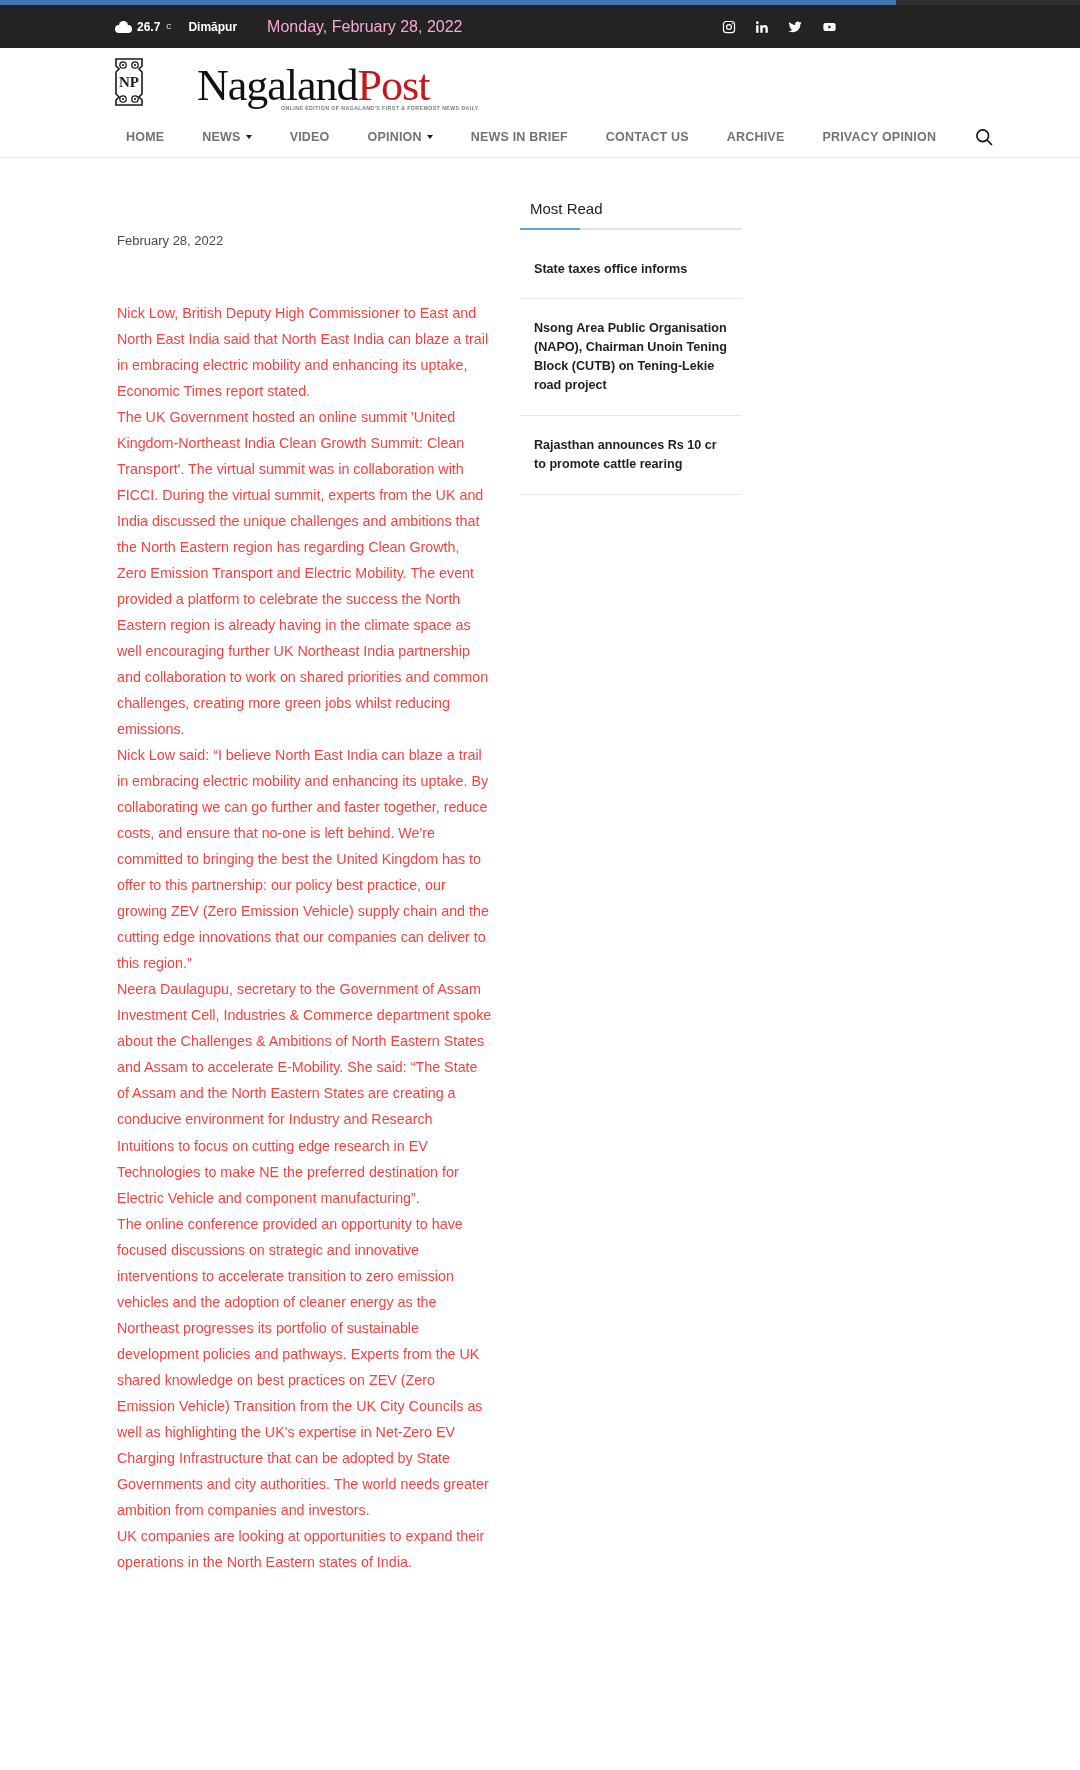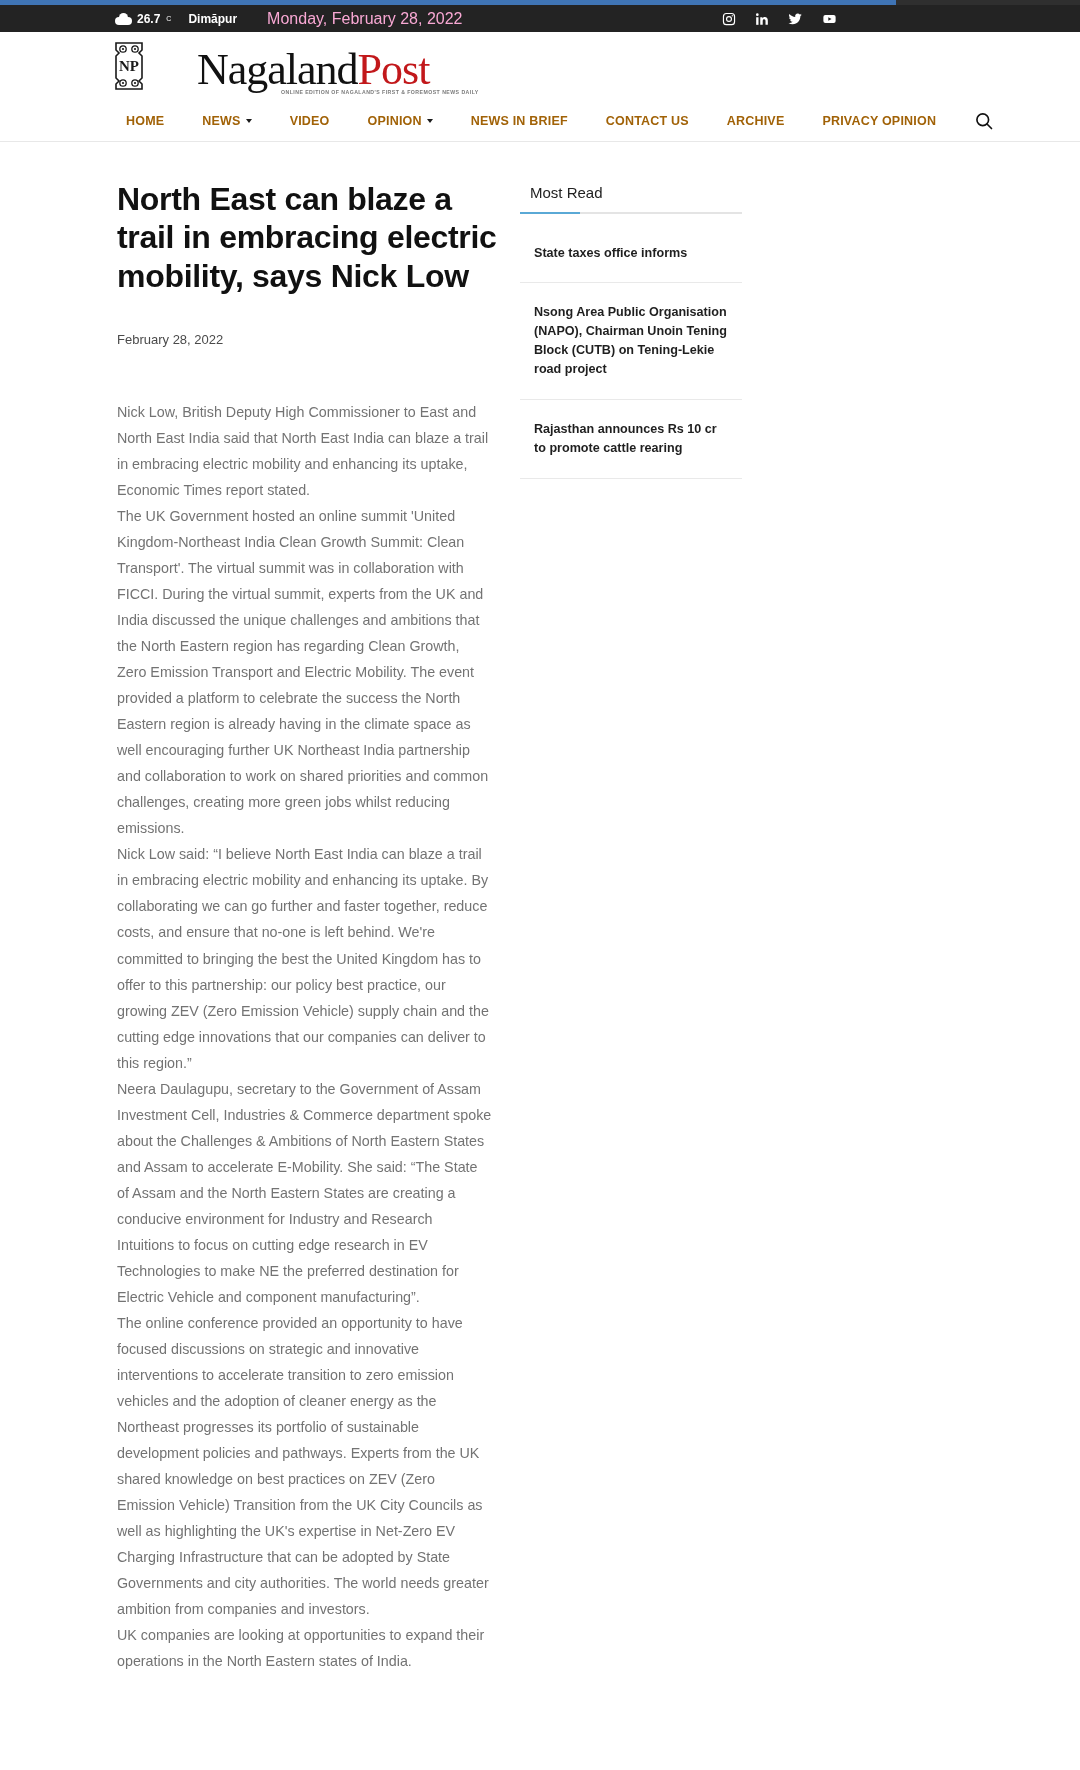--- a/index.html
+++ b/index.html
@@ -12,21 +12,21 @@
     overflow:hidden;
   }
 
   
   .accent-strip { height:5px; background:#2f2f2f; position:relative; }
   .accent-strip .fill { position:absolute; left:0; top:0; height:5px; width:83%; background:#3f74b5; }
 
   
   .topbar {
     background:#232323; color:#ffffff;
-    height:27px; display:flex; align-items:center;
+    height:43px; display:flex; align-items:center;
     padding:0 0 0 115px; font-size:11.5px;
   }
   .weather { display:flex; align-items:center; gap:5px; }
   .cloud-icon { display:inline-block; width:17px; height:12px; position:relative; }
   .cloud-icon::before{
     content:""; position:absolute; left:0; bottom:0; width:17px; height:8px;
     background:#fff; border-radius:5px;
   }
   .cloud-icon::after{
     content:""; position:absolute; left:4px; top:0; width:9px; height:9px;
@@ -53,39 +53,39 @@
     font-size:5.2px; letter-spacing:0.45px; color:#7a7a7a; white-space:nowrap;
     font-family:"Liberation Sans", sans-serif; font-weight:bold;
   }
 
   
   .navbar {
     height:42px; display:flex; align-items:center;
     padding-left:126px; border-bottom:1px solid #e8e8e8; background:#fff;
   }
   .nav-item {
-    font-size:12.5px; font-weight:bold; color:#a16207;
+    font-size:12.5px; font-weight:bold; color:#737373;
     letter-spacing:0.2px; margin-right:38px; white-space:nowrap;
     display:flex; align-items:center; gap:5px; cursor:pointer;
   }
   .caret { width:0;height:0;border-left:3.5px solid transparent;border-right:3.5px solid transparent;border-top:4px solid #1b1b1b; display:inline-block; }
   .search-btn { margin-left:auto; margin-right:232px; cursor:pointer; display:flex; }
 
   
   .page { display:flex; padding:0 0 0 0; }
   .main-col { width:508px; padding:38px 0 0 117px; }
   .side-col { width:300px; padding:42px 0 0 4px; margin-left:8px; }
 
   h1.headline {
     font-size:32px; line-height:1.2; font-weight:bold; color:#111;
     margin:0 0 0 0; letter-spacing:-0.3px; max-width:390px;
   }
   .pub-date { margin-top:37px; font-size:13px; color:#4a4a4a; }
 
-  .body-text { margin-top:52px; font-size:14.3px; line-height:1.82; color:#737373; max-width:375px; }
+  .body-text { margin-top:52px; font-size:14.3px; line-height:1.82; color:#ef4444; max-width:375px; }
   .body-text p { margin:0; }
 
   
   .mr-title { font-size:15px; color:#222; padding-left:10px; }
   .mr-rule { margin-top:11px; height:2px; background:#e4e4e4; width:222px; position:relative; }
   .mr-rule .on { position:absolute; left:0; top:0; height:2px; width:60px; background:#5aa9d6; }
   .mr-list { margin-top:10px; }
   .mr-item {
     border-bottom:1px solid #e9e9e9;
     padding:20px 10px 20px 14px;
@@ -195,21 +195,20 @@
     <svg width="20" height="20" viewBox="0 0 24 24" fill="none" stroke="#111" stroke-width="2">
       <circle cx="10.5" cy="10.5" r="7"></circle>
       <line x1="15.6" y1="15.6" x2="21" y2="21" stroke-linecap="round"></line>
     </svg>
   </div>
 </div>
 
 <div class="page">
 
   <div class="main-col">
-    <h1 class="headline">North East can blaze a trail in embracing electric mobility, says Nick Low</h1>
     <div class="pub-date">February 28, 2022</div>
 
     <div class="body-text">
       <p>Nick Low, British Deputy High Commissioner to East and North East India said that North East India can blaze a trail in embracing electric mobility and enhancing its uptake, Economic Times report stated.</p>
       <p>The UK Government hosted an online summit 'United Kingdom-Northeast India Clean Growth Summit: Clean Transport'. The virtual summit was in collaboration with FICCI. During the virtual summit, experts from the UK and India discussed the unique challenges and ambitions that the North Eastern region has regarding Clean Growth, Zero Emission Transport and Electric Mobility. The event provided a platform to celebrate the success the North Eastern region is already having in the climate space as well encouraging further UK Northeast India partnership and collaboration to work on shared priorities and common challenges, creating more green jobs whilst reducing emissions.</p>
       <p>Nick Low said: “I believe North East India can blaze a trail in embracing electric mobility and enhancing its uptake. By collaborating we can go further and faster together, reduce costs, and ensure that no-one is left behind. We're committed to bringing the best the United Kingdom has to offer to this partnership: our policy best practice, our growing ZEV (Zero Emission Vehicle) supply chain and the cutting edge innovations that our companies can deliver to this region.”</p>
       <p>Neera Daulagupu, secretary to the Government of Assam Investment Cell, Industries &amp; Commerce department spoke about the Challenges &amp; Ambitions of North Eastern States and Assam to accelerate E-Mobility. She said: “The State of Assam and the North Eastern States are creating a conducive environment for Industry and Research Intuitions to focus on cutting edge research in EV Technologies to make NE the preferred destination for Electric Vehicle and component manufacturing”.</p>
       <p>The online conference provided an opportunity to have focused discussions on strategic and innovative interventions to accelerate transition to zero emission vehicles and the adoption of cleaner energy as the Northeast progresses its portfolio of sustainable development policies and pathways. Experts from the UK shared knowledge on best practices on ZEV (Zero Emission Vehicle) Transition from the UK City Councils as well as highlighting the UK's expertise in Net-Zero EV Charging Infrastructure that can be adopted by State Governments and city authorities. The world needs greater ambition from companies and investors.</p>
       <p>UK companies are looking at opportunities to expand their operations in the North Eastern states of India.</p>
     </div>

